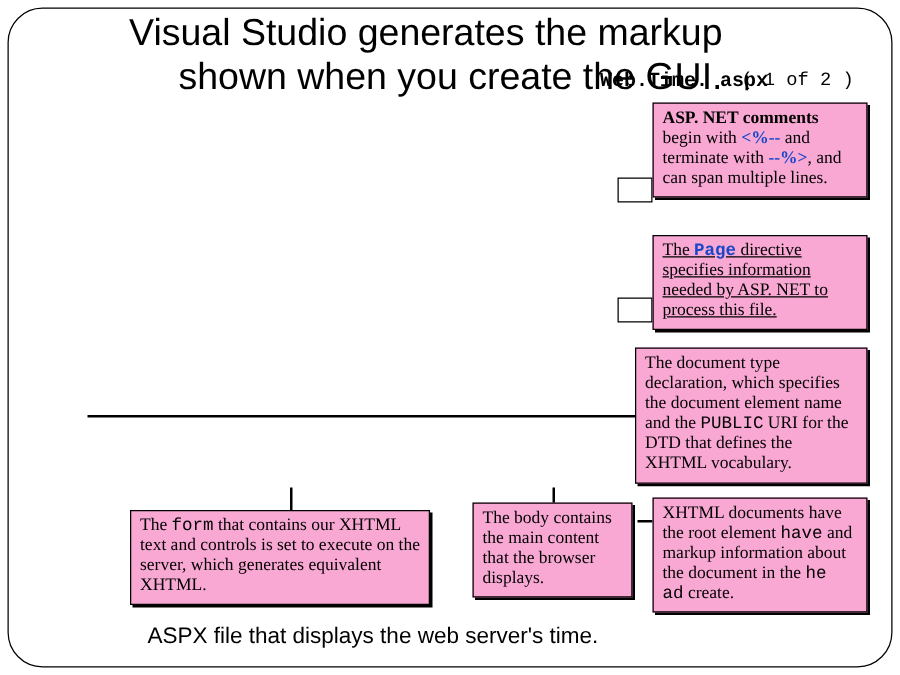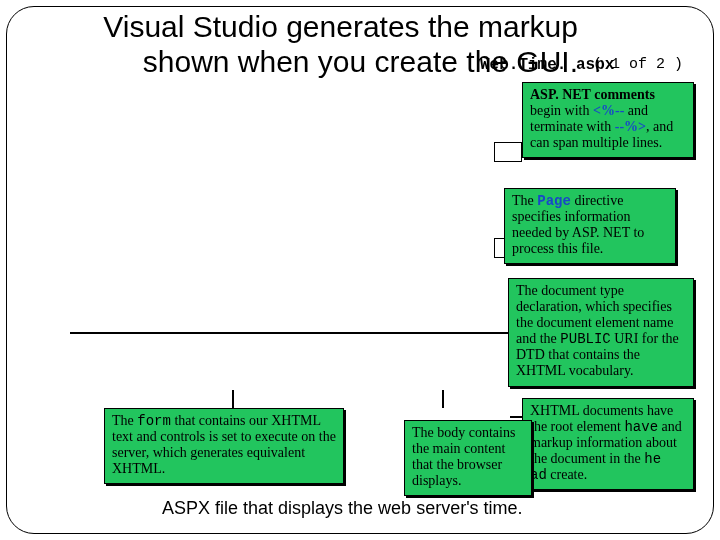--- a/index.html
+++ b/index.html
@@ -36,37 +36,37 @@
   }
   .page-of {
     position: absolute;
     top: 56px;
     left: 593px;
     font-size: 15px;
     font-family: Liberation Mono, monospace;
   }
   .callout {
     position: absolute;
-    background: #22c55e;
+    background: #f9a8d4;
     border: 1.5px solid #000;
     padding: 4px 7px 6px 7px;
     box-shadow: 2px 2px 0 #000;
     font-size: 14px;
     line-height: 1.15;
   }
   .callout .mono { font-family: "Courier New", monospace; }
   .callout .b { font-weight: bold; }
   .callout .blue { color: #1848c8; font-weight: bold; }
 
   
   #c-comments { left: 522px; top: 82px;  width: 172px; }
-  #c-page     { left: 504px; top: 188px; width: 172px; }
+  #c-page     { left: 522px; top: 188px; width: 172px; text-decoration: underline; }
   #c-doctype  { left: 508px; top: 278px; width: 186px; }
   #c-xhtml    { left: 522px; top: 398px; width: 172px; }
-  #c-body     { left: 378px; top: 420px; width: 128px; margin-left: 26px; }
+  #c-body     { left: 378px; top: 402px; width: 128px; }
   #c-form     { left: 104px; top: 408px; width: 240px; }
 
   .connector {
     position: absolute;
     background: #000;
   }
   .conn-horiz { height: 1.5px; }
   .conn-vert  { width: 1.5px; }
 
   
@@ -75,21 +75,20 @@
     border: 1.5px solid #000;
     background: #fff;
   }
 
   .caption {
     position: absolute;
     left: 118px;
     top: 498px;
     font-size: 18px;
     font-family: Arial, Helvetica, sans-serif;
-    margin-left: 44px;
   }
 </style>
 </head>
 <body>
 
 <div class="frame"></div>
 
 <div class="heading">Visual Studio generates the markup shown when you create the GUI.</div>
 
 <div class="file-label">Web.Time. aspx</div>
@@ -108,21 +107,21 @@
 <div id="c-comments" class="callout">
   <span class="b">ASP. NET comments</span>
   <span>begin with </span><span class="b" style="color:#1848c8">&lt;%--</span><span> and terminate with </span><span class="b" style="color:#1848c8">--%&gt;</span><span>, and can span multiple lines.</span>
 </div>
 
 <div id="c-page" class="callout">
   <span>The </span><span class="blue mono">Page</span><span> directive specifies information needed by ASP. NET to process this file.</span>
 </div>
 
 <div id="c-doctype" class="callout">
-  <span>The document type declaration, which specifies the document element name and the </span><span class="mono">PUBLIC</span><span> URI for the DTD that contains the XHTML vocabulary.</span>
+  <span>The document type declaration, which specifies the document element name and the </span><span class="mono">PUBLIC</span><span> URI for the DTD that defines the XHTML vocabulary.</span>
 </div>
 
 <div id="c-xhtml" class="callout">
   <span>XHTML documents have the root element </span><span class="mono">have</span><span> and markup information about the document in the </span><span class="mono">he ad</span><span> create.</span>
 </div>
 
 <div id="c-body" class="callout">
   <span>The body contains the main content that the browser displays.</span>
 </div>
 

